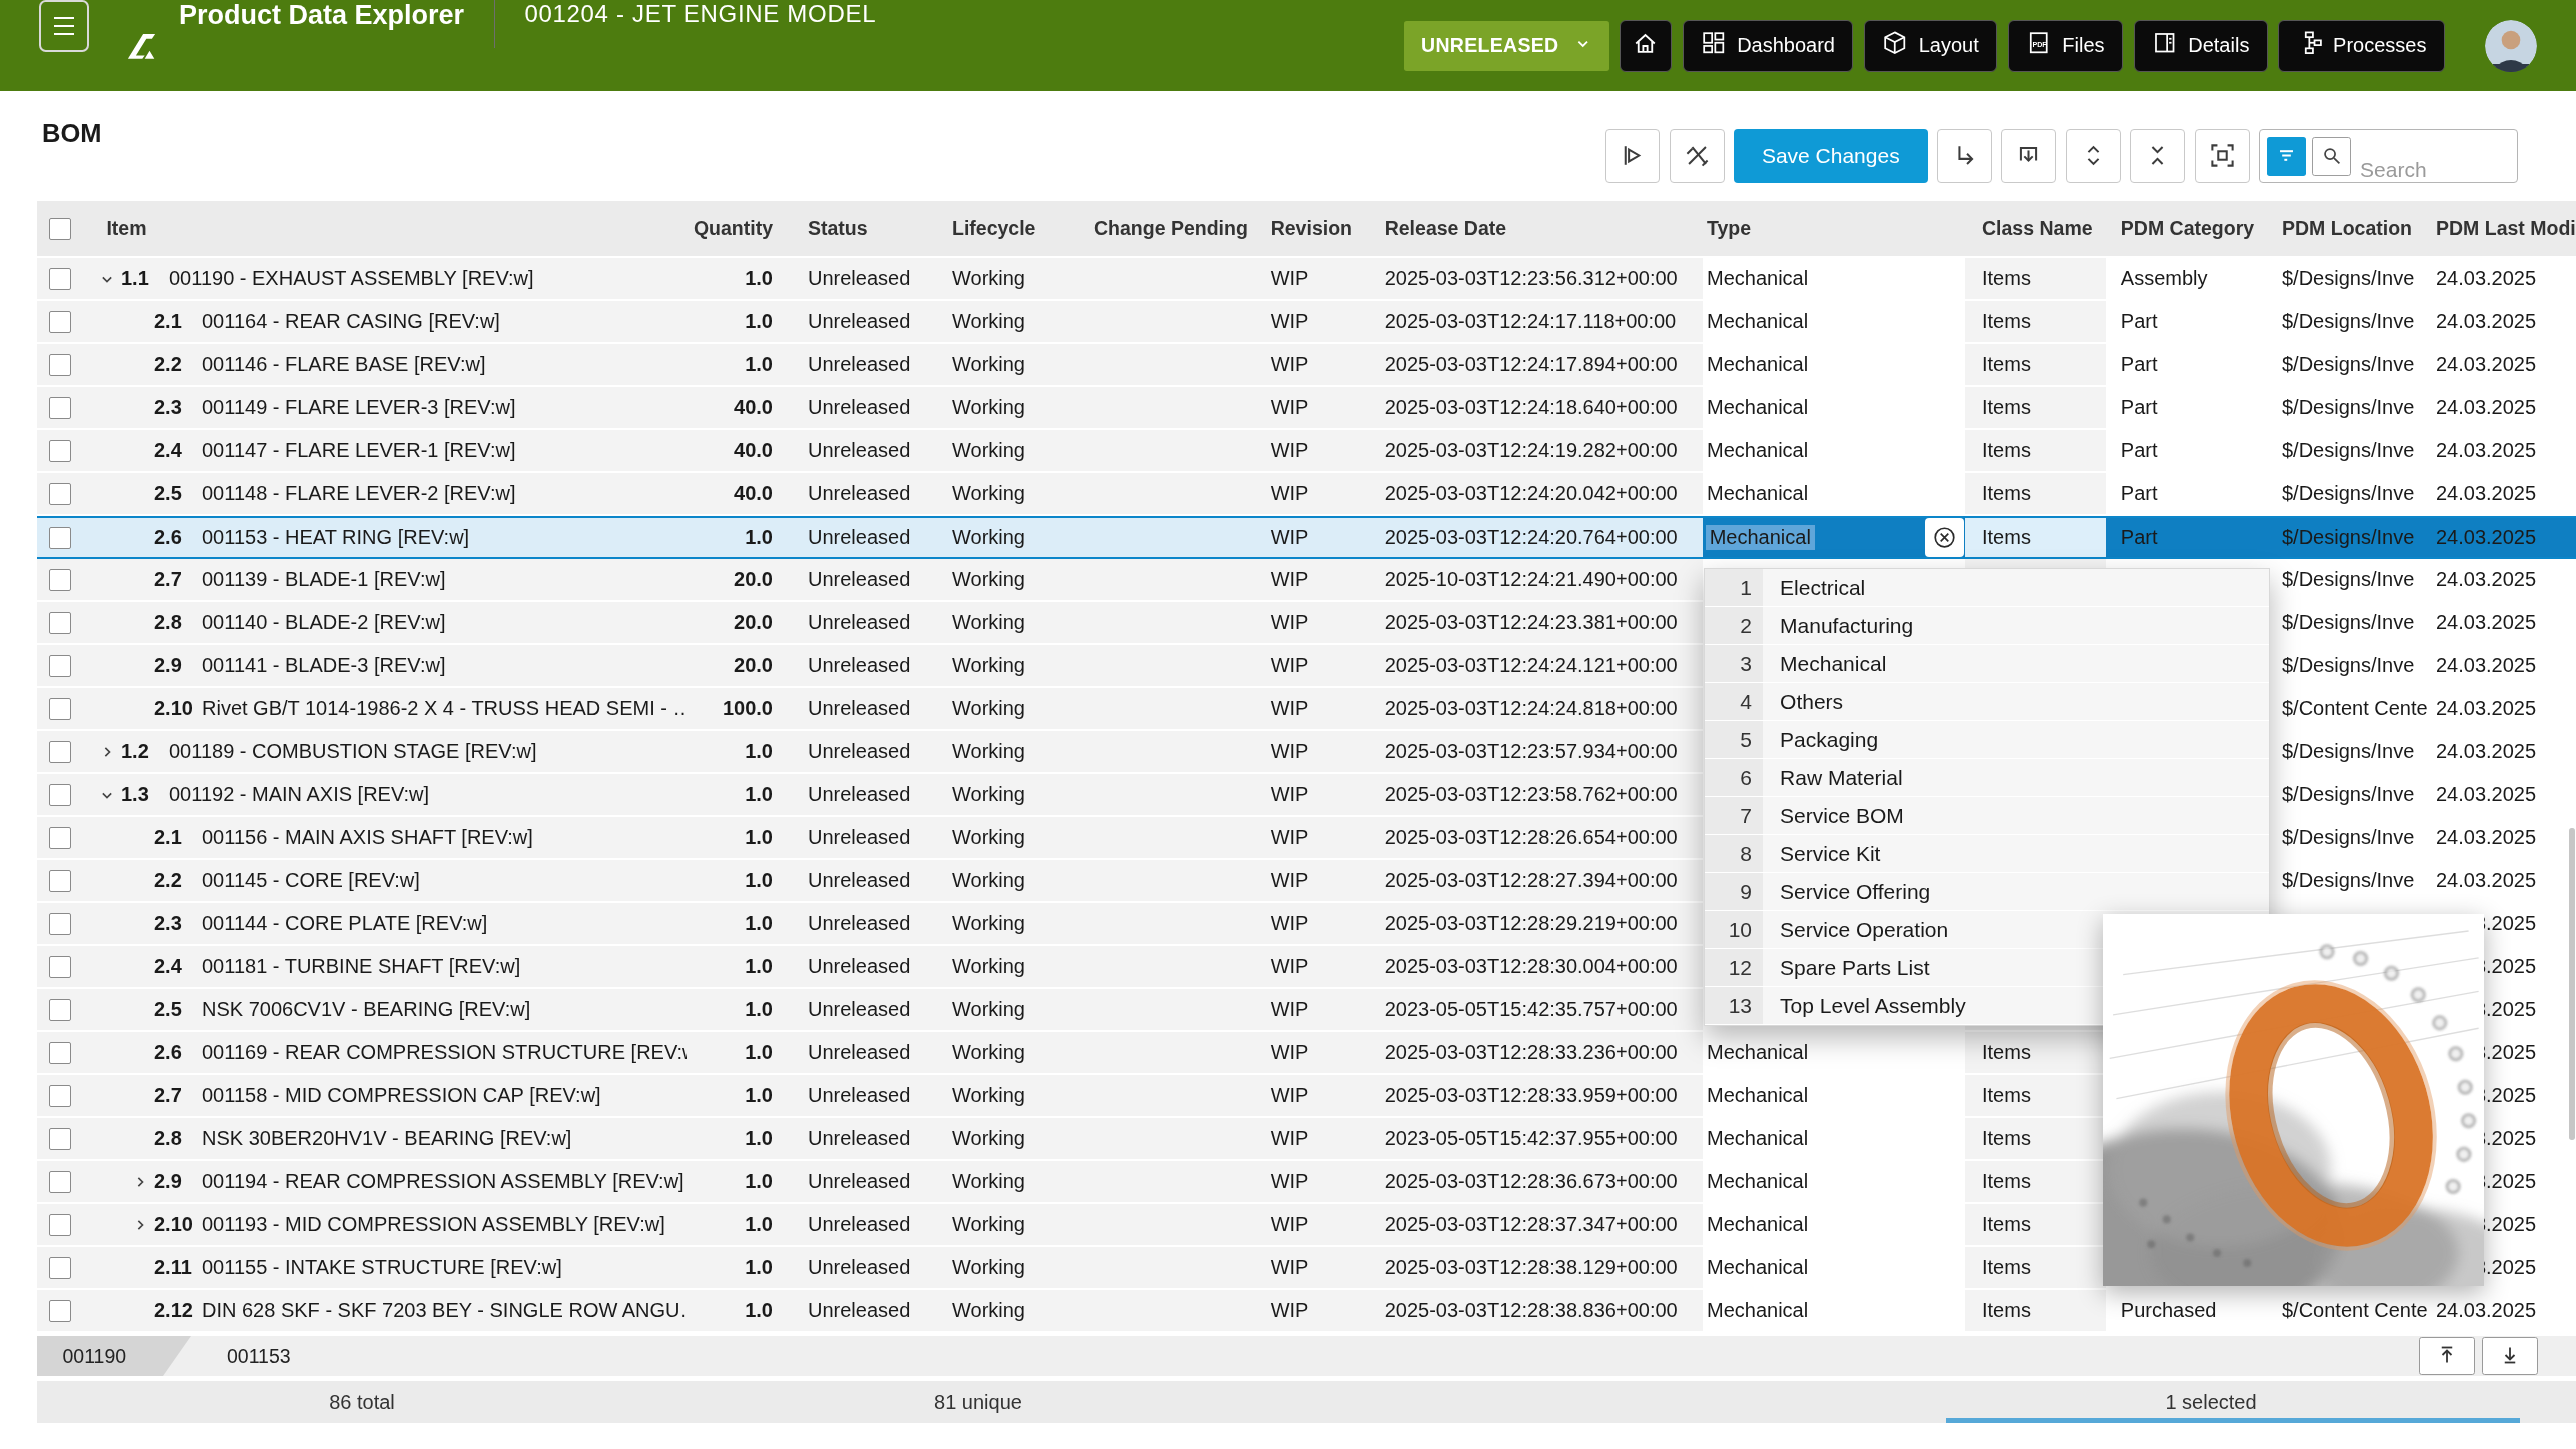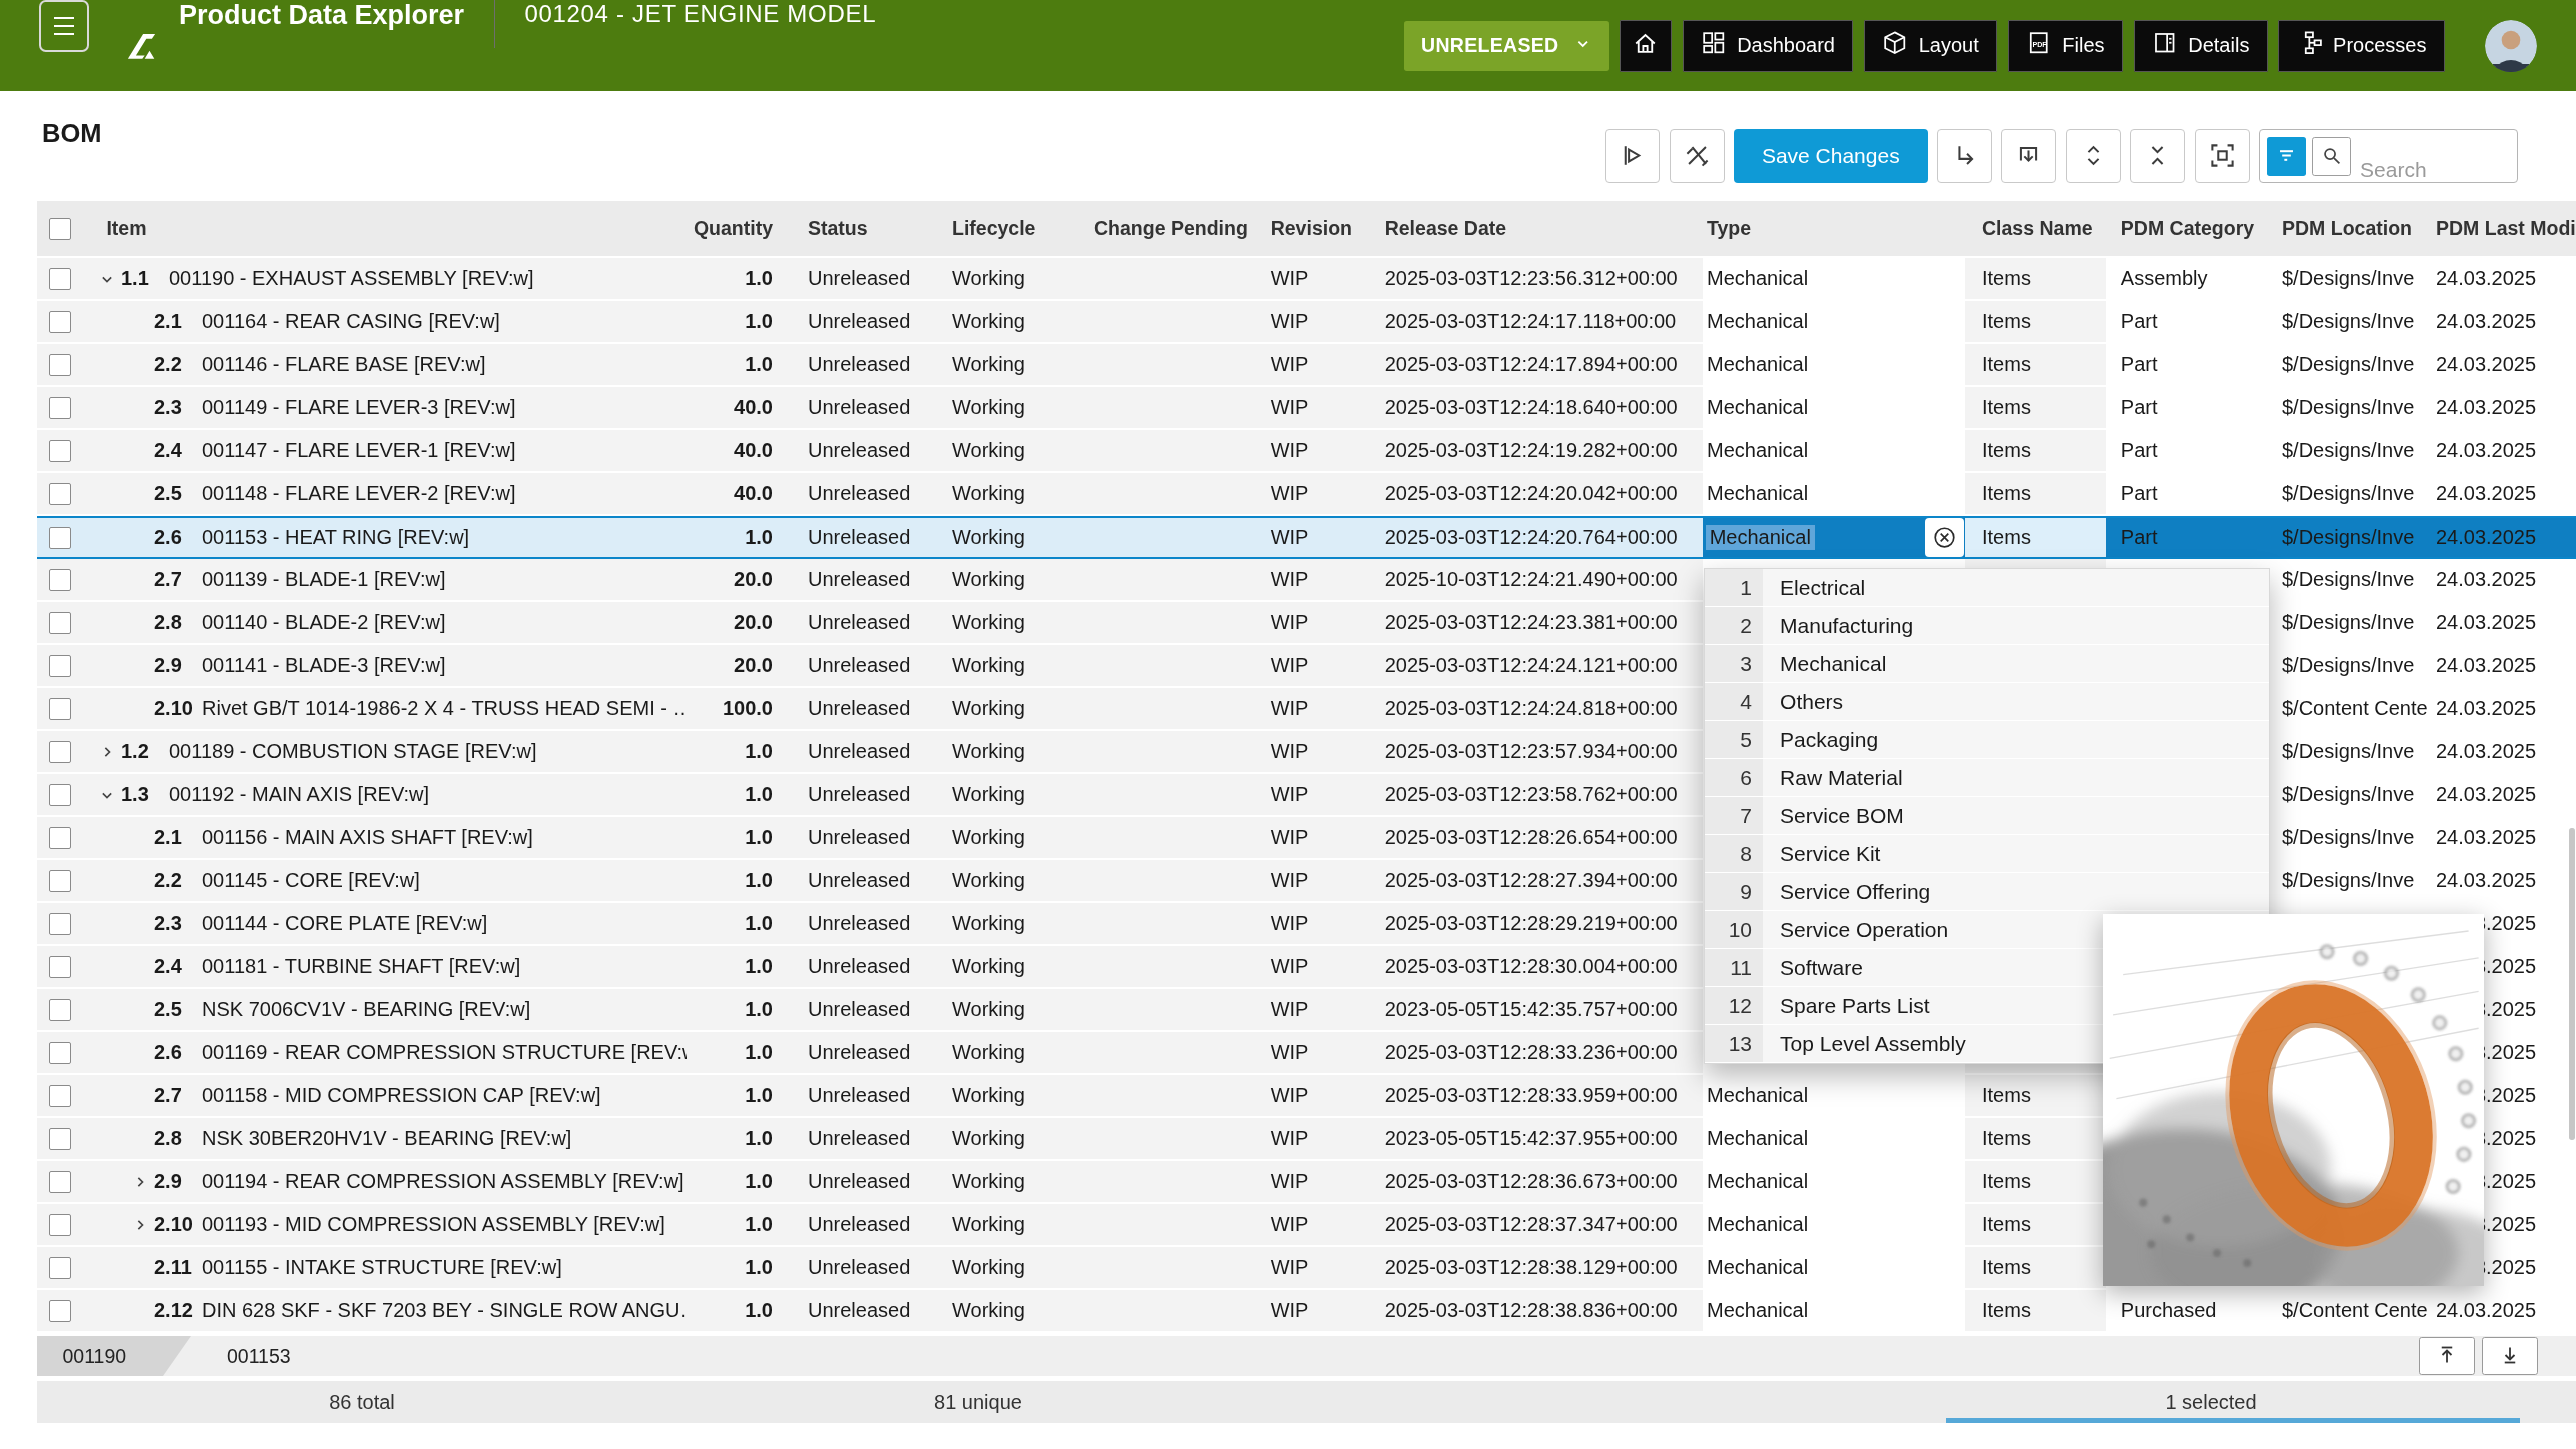--- a/index.html
+++ b/index.html
@@ -12,21 +12,21 @@
   .burger{width:46px;height:48px;border:2px solid #d9d9d9;border-radius:6.7px;margin-left:39px;
           display:flex;flex-direction:column;justify-content:center;align-items:center;gap:6px;}
   .burger i{display:block;width:20px;height:2px;background:#fff;}
   .logo{margin-left:35px;display:flex;align-items:center;}
   .appname{margin-left:20px;font-size:27px;font-weight:700;color:#fff;white-space:nowrap;}
   .tsep{width:1.3px;height:48px;background:#6e6e6e;margin:0 29.5px;}
   .ptitle{font-size:24px;color:#fff;letter-spacing:0.7px;white-space:nowrap;}
   .tbright{margin-left:auto;margin-right:39px;display:flex;align-items:center;gap:10.7px;}
   .statusbtn{height:50px;background:#7ba428;color:#fff;font-size:19.5px;font-weight:700;
              display:flex;align-items:center;gap:16px;padding:0 17.4px;border-radius:2.7px;letter-spacing:0.3px;}
-  .navbtn{height:50px;background:#0b0b0b;border:1.3px solid #565656;border-radius:1px;color:#fff;
+  .navbtn{height:50px;background:#0b0b0b;border:1.3px solid #565656;border-radius:6px;color:#fff;
           font-size:20px;display:flex;align-items:center;gap:10.7px;padding:0 17.4px;white-space:nowrap;}
   .homebtn{width:50px;padding:0;justify-content:center;}
   .avatar{width:52px;height:52px;border-radius:50%;overflow:hidden;margin-left:29.5px;flex:none;}
 
   
   .bomtitle{position:absolute;left:42px;top:119px;font-size:25.5px;font-weight:700;}
   .tools{position:absolute;right:58px;top:129px;display:flex;gap:9.4px;align-items:center;}
   .tool{width:55px;height:54px;border:1.3px solid #c9c9c9;border-radius:4px;background:#fff;
         display:flex;align-items:center;justify-content:center;box-sizing:border-box;}
   .savebtn{height:54px;padding:0 28px;background:#0f9ad6;color:#fff;font-size:21px;border-radius:4px;
@@ -952,24 +952,20 @@
         <span class="dnum">8</span>
         <span class="dlab">Service Kit</span>
       </div>
       <div class="ditem">
         <span class="dnum">9</span>
         <span class="dlab">Service Offering</span>
       </div>
       <div class="ditem">
         <span class="dnum">10</span>
         <span class="dlab">Service Operation</span>
-      </div>
-      <div class="ditem">
-        <span class="dnum">11</span>
-        <span class="dlab">Software</span>
       </div>
       <div class="ditem">
         <span class="dnum">12</span>
         <span class="dlab">Spare Parts List</span>
       </div>
       <div class="ditem">
         <span class="dnum">13</span>
         <span class="dlab">Top Level Assembly</span>
       </div>
     </div>

